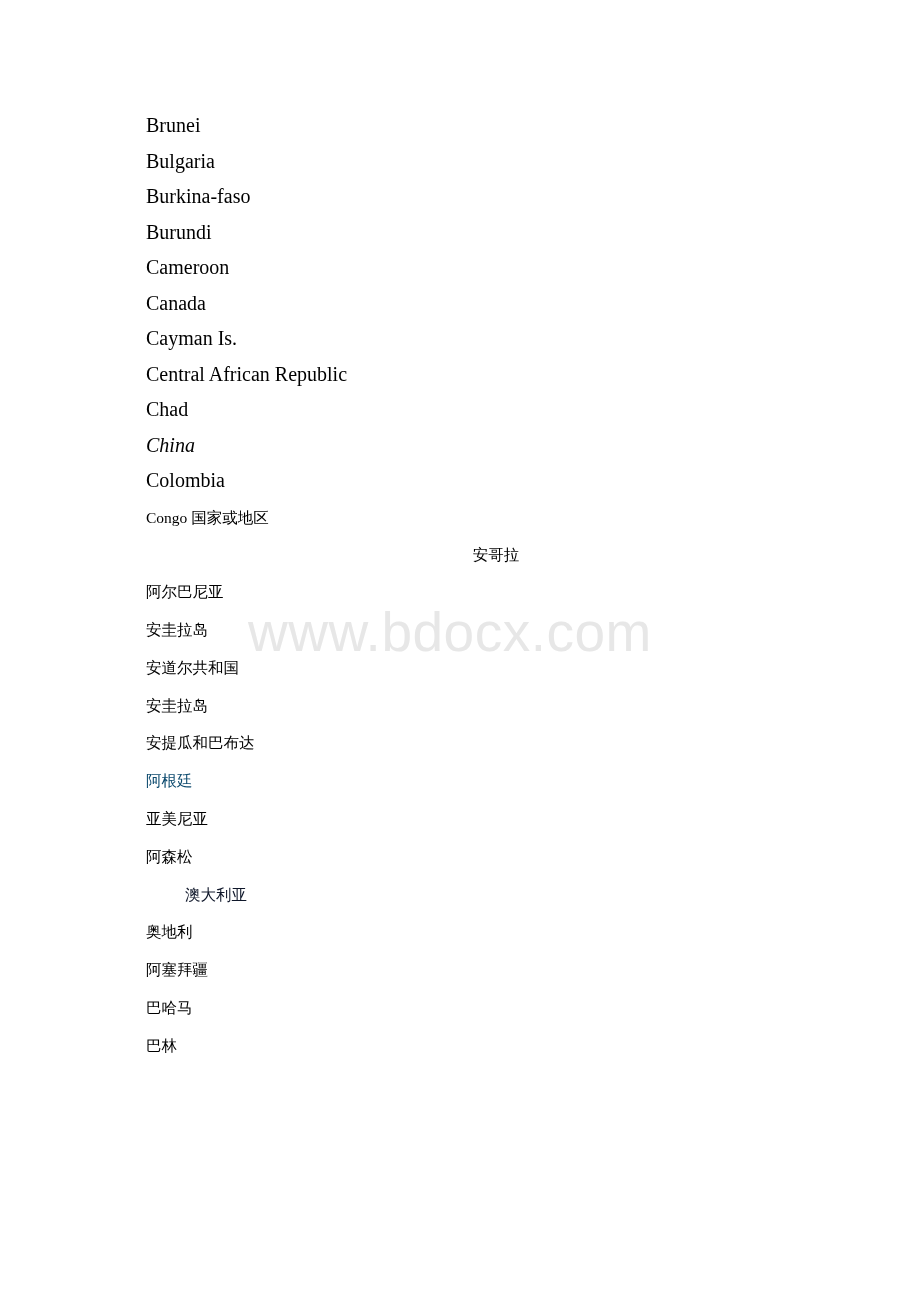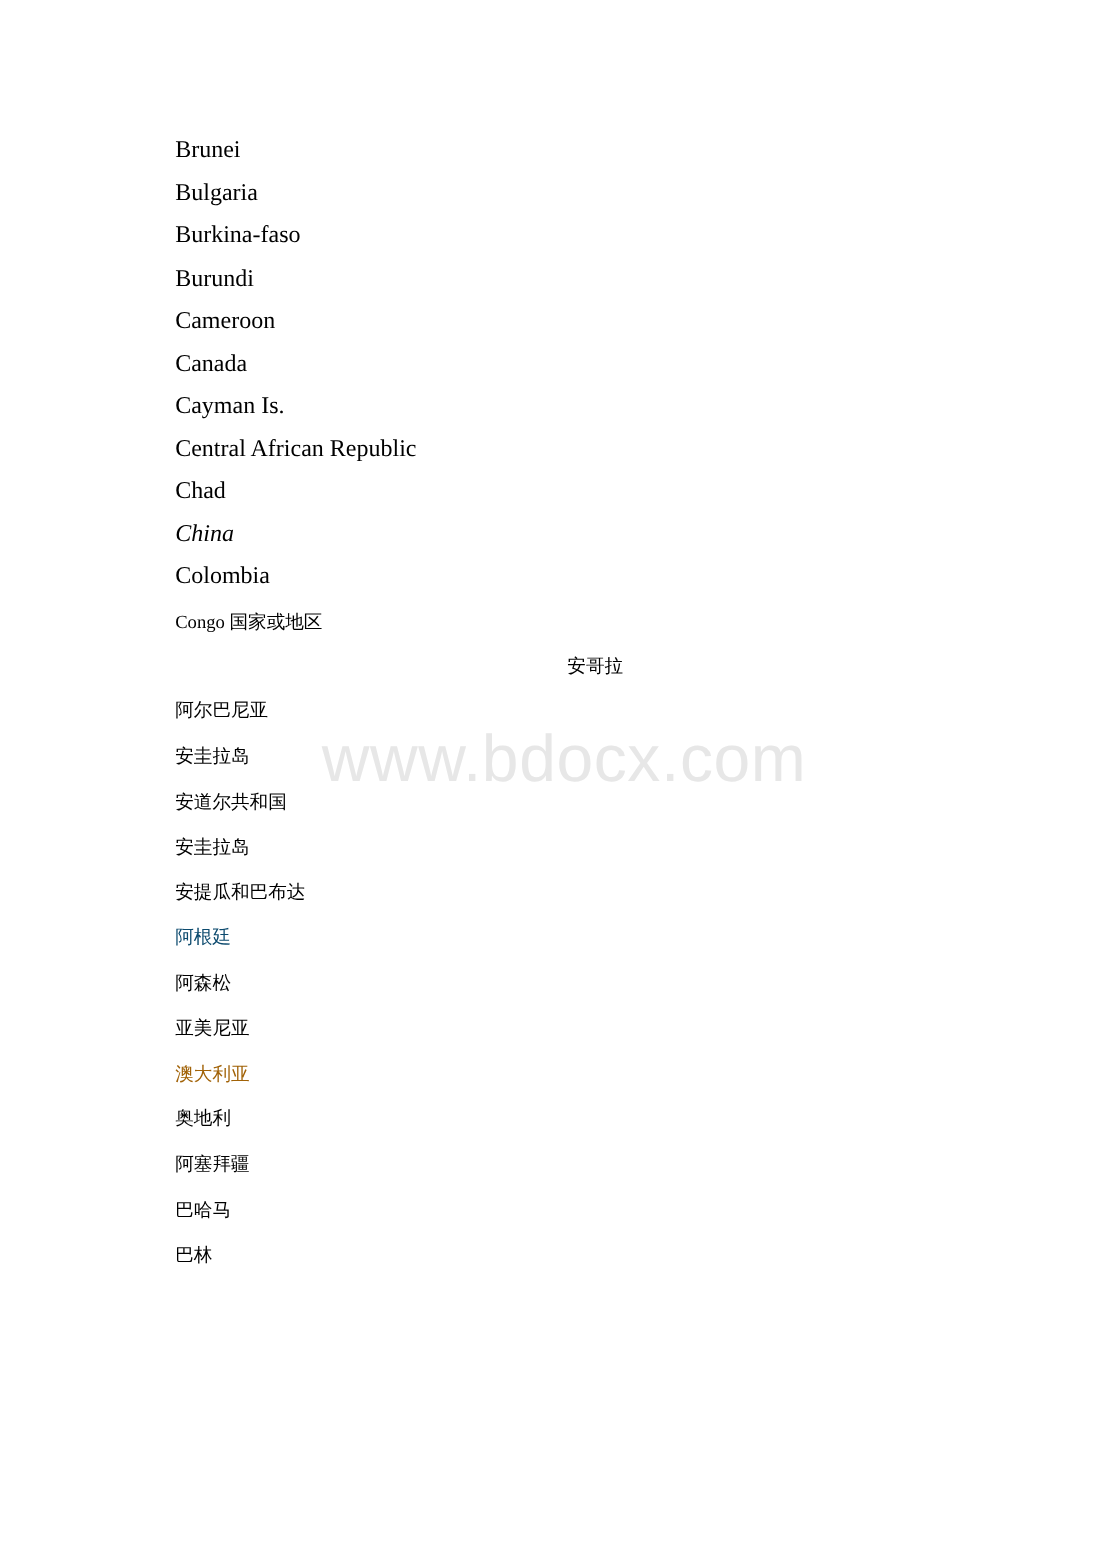--- a/index.html
+++ b/index.html
@@ -80,21 +80,21 @@
   }
   .para.mixed .cjk-run {
     font-family: "DejaVu Sans", "Liberation Sans", sans-serif;
   }
 </style>
 </head>
 <body>
 
 <div id="page" style="background: rgb(255, 255, 255); width: 920px; height: 1302px;">
 
-  <div id="watermark" style="color: rgb(231, 231, 231); text-align: right;">www.bdocx.com</div>
+  <div id="watermark" style="color: rgb(231, 231, 231);">www.bdocx.com</div>
 
   <div id="body-text">
       <p class="para latin" style="color: rgb(0, 0, 0);">Brunei</p>
       <p class="para latin" style="color: rgb(0, 0, 0);">Bulgaria</p>
       <p class="para latin" style="color: rgb(0, 0, 0);">Burkina-faso</p>
       <p class="para latin" style="color: rgb(0, 0, 0);">Burundi</p>
       <p class="para latin" style="color: rgb(0, 0, 0);">Cameroon</p>
       <p class="para latin" style="color: rgb(0, 0, 0);">Canada</p>
       <p class="para latin" style="color: #000000;">Cayman Is.</p>
       <p class="para latin" style="color: rgb(0, 0, 0);">Central African Republic</p>
@@ -102,22 +102,22 @@
       <p class="para latin" style="color: rgb(0, 0, 0); font-style: italic;">China</p>
       <p class="para latin" style="color: rgb(0, 0, 0);">Colombia</p>
       <p class="para mixed" style="color: rgb(0, 0, 0);"><span>Congo </span><span class="cjk-run">国家或地区</span></p>
       <p class="para cjk" style="color: rgb(0, 0, 0); text-align: center;">安哥拉</p>
       <p class="para cjk" style="color: rgb(0, 0, 0);">阿尔巴尼亚</p>
       <p class="para cjk" style="color: rgb(0, 0, 0);">安圭拉岛</p>
       <p class="para cjk" style="color: rgb(0, 0, 0);">安道尔共和国</p>
       <p class="para cjk" style="color: rgb(0, 0, 0);">安圭拉岛</p>
       <p class="para cjk" style="color: rgb(0, 0, 0);">安提瓜和巴布达</p>
       <p class="para cjk" style="color: #0c4a6e;">阿根廷</p>
+      <p class="para cjk" style="color: rgb(0, 0, 0);">亚美尼亚</p>
       <p class="para cjk" style="color: rgb(0, 0, 0);">阿森松</p>
-      <p class="para cjk" style="color: rgb(0, 0, 0);">亚美尼亚</p>
-      <p class="para cjk" style="color: #a16207;">澳大利亚</p>
+      <p class="para cjk" style="color: #0f172a; margin-left: 39px;">澳大利亚</p>
       <p class="para cjk" style="color: rgb(0, 0, 0);">奥地利</p>
       <p class="para cjk" style="color: rgb(0, 0, 0);">阿塞拜疆</p>
       <p class="para cjk" style="color: rgb(0, 0, 0);">巴哈马</p>
       <p class="para cjk" style="color: rgb(0, 0, 0);">巴林</p>
     </div>
 
 </div>
 
 </body></html>

